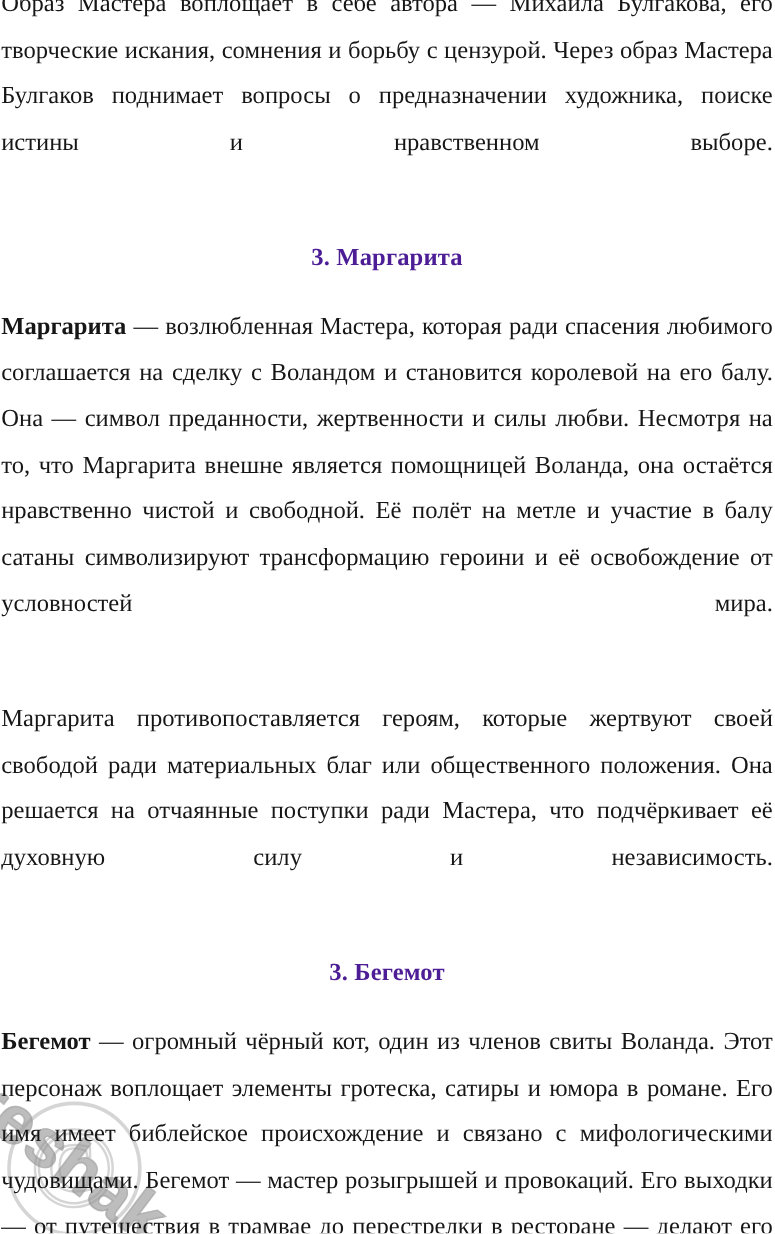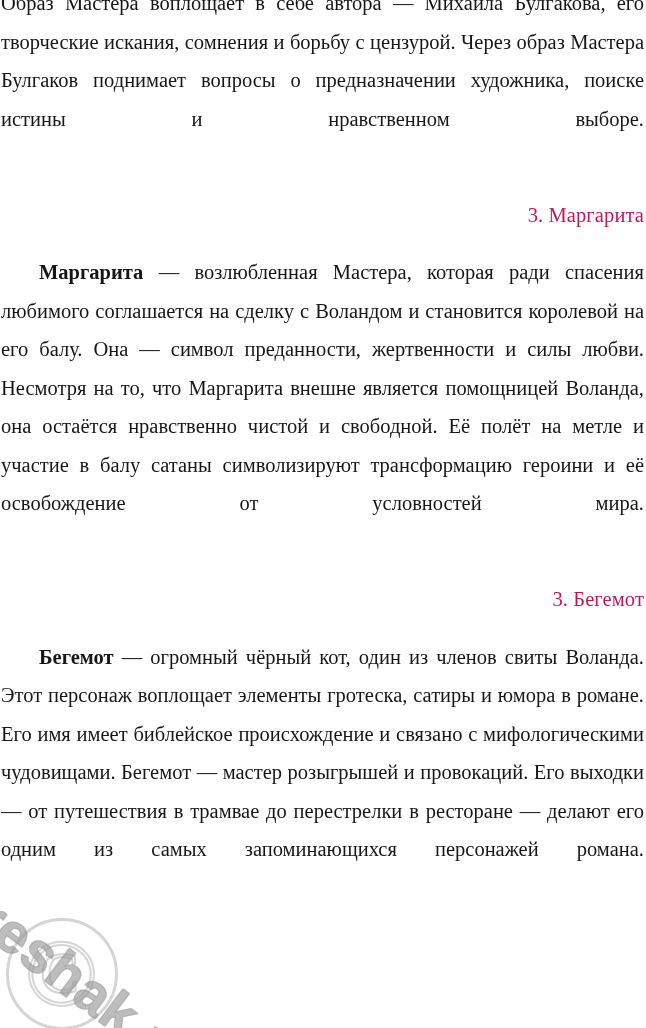--- a/index.html
+++ b/index.html
@@ -42,30 +42,29 @@
     word-spacing: 0px;
     color: #161616;
   }
 
   .para:last-child {
     margin-bottom: 0;
   }
 
   .para .lead {
     font-weight: bold;
-    margin-left: 38px;
   }
 
   .heading {
     font-size: 20.5px;
     line-height: 38.5px;
-    font-weight: normal;
-    text-align: right;
+    font-weight: bold;
+    text-align: center;
     margin: 0 0 19px 0;
-    color: #be185d;
+    color: #4c1d95;
     letter-spacing: 0.1px;
   }
 
   
   .para::after {
     content: "";
     display: inline-block;
     width: 100%;
     height: 0;
   }
@@ -138,19 +137,20 @@
   </div>
 
   <div id="content">
 
     <p class="para">Образ Мастера воплощает в себе автора — Михаила Булгакова, его творческие искания, сомнения и борьбу с цензурой. Через образ Мастера Булгаков поднимает вопросы о предназначении художника, поиске истины и нравственном выборе.</p>
 
     <h3 class="heading">3. Маргарита</h3>
 
     <p class="para"><span class="lead">Маргарита</span><span> — возлюбленная Мастера, которая ради спасения любимого соглашается на сделку с Воландом и становится королевой на его балу. Она — символ преданности, жертвенности и силы любви. Несмотря на то, что Маргарита внешне является помощницей Воланда, она остаётся нравственно чистой и свободной. Её полёт на метле и участие в балу сатаны символизируют трансформацию героини и её освобождение от условностей мира.</span></p>
 
+    <p class="para">Маргарита противопоставляется героям, которые жертвуют своей свободой ради материальных благ или общественного положения. Она решается на отчаянные поступки ради Мастера, что подчёркивает её духовную силу и независимость.</p>
 
     <h3 class="heading">3. Бегемот</h3>
 
     <p class="para"><span class="lead">Бегемот</span><span> — огромный чёрный кот, один из членов свиты Воланда. Этот персонаж воплощает элементы гротеска, сатиры и юмора в романе. Его имя имеет библейское происхождение и связано с мифологическими чудовищами. Бегемот — мастер розыгрышей и провокаций. Его выходки — от путешествия в трамвае до перестрелки в ресторане — делают его одним из самых запоминающихся персонажей романа.</span></p>
 
   </div>
 </div>
 
 </body></html>

